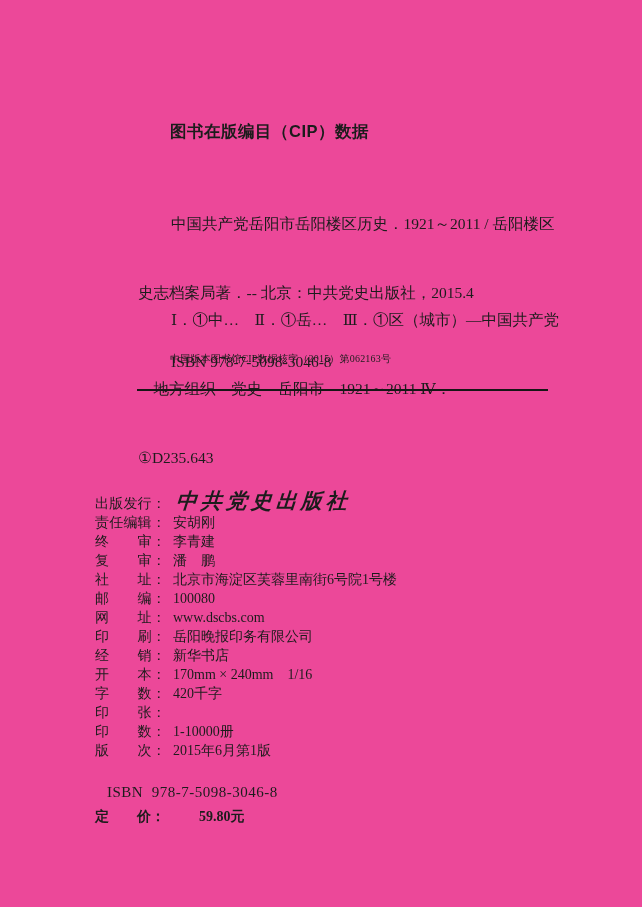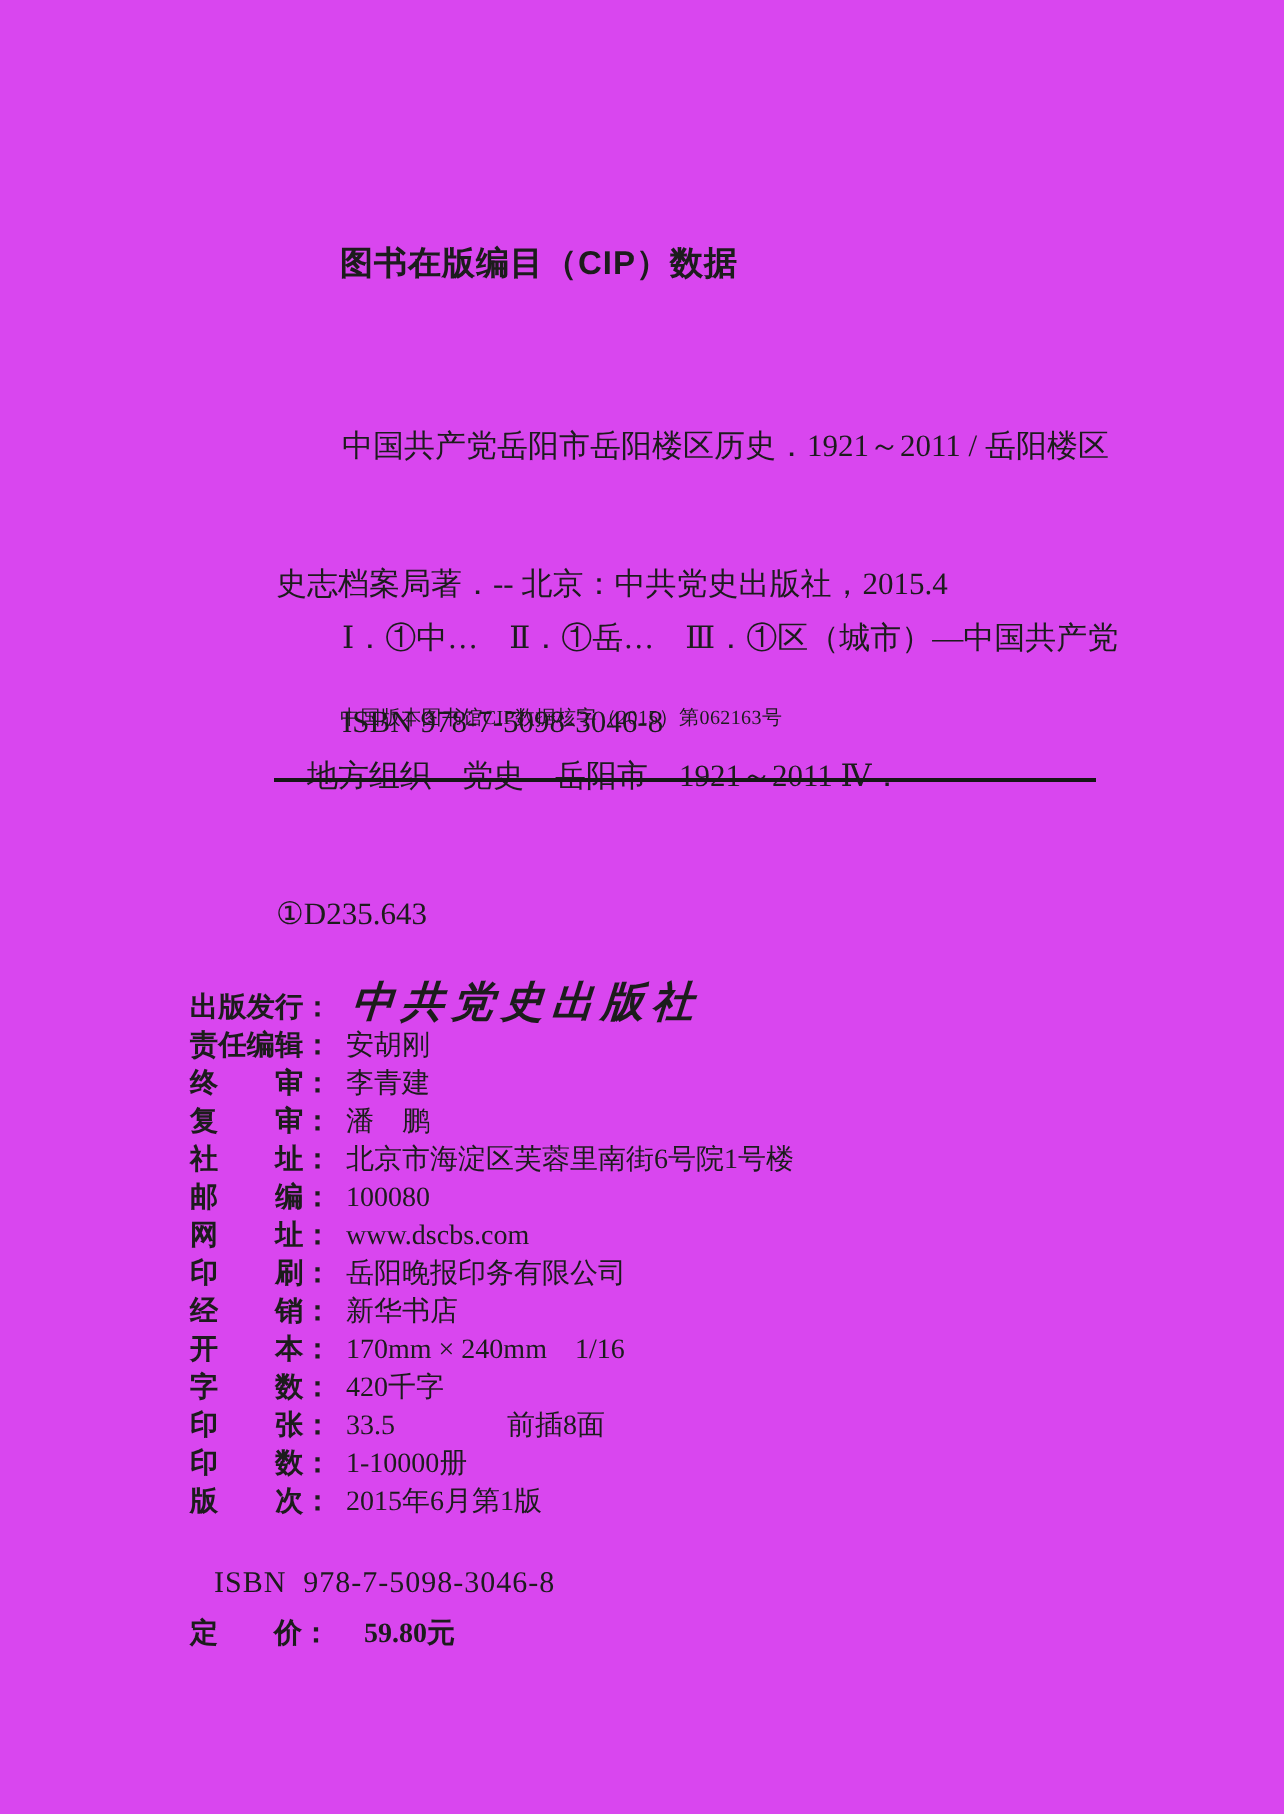--- a/index.html
+++ b/index.html
@@ -1,21 +1,21 @@
 <!DOCTYPE html>
 <html><head>
 <meta charset="utf-8">
 <style>
   html, body { margin: 0; padding: 0; background: #e8e8e8; }
   .page {
     position: relative;
     width: 642px;
     height: 907px;
     margin: 0 auto;
-    background: #d946ef;
+    background: #ec4899;
     color: #1c1c1c;
     font-family: "Liberation Serif", "DejaVu Serif", serif;
     overflow: hidden;
   }
   .hei {
     font-family: "Liberation Sans", "DejaVu Sans", sans-serif;
     font-weight: bold;
   }
   .cip-title {
     position: absolute;
@@ -59,21 +59,21 @@
   }
   .row {
     display: flex;
     align-items: baseline;
     height: 19px;
     white-space: pre;
   }
   .row.first { height: 27px; }
   .row .label {
     font-family: "Liberation Sans", "DejaVu Sans", sans-serif;
-    font-weight: bold;
+    font-weight: normal;
     letter-spacing: 0.2px;
   }
   .row .value {
     margin-left: 7px;
     white-space: pre;
   }
   .calligraphy {
     font-family: "DejaVu Serif", serif;
     font-style: italic;
     font-weight: bold;
@@ -92,20 +92,21 @@
     letter-spacing: 0.5px;
   }
   .price-row {
     position: absolute;
     left: 95px;
     top: 808px;
     font-size: 14px;
     display: flex;
     align-items: baseline;
     white-space: pre;
+    gap: 17px;
   }
   .price-row .label {
     font-family: "Liberation Sans", "DejaVu Sans", sans-serif;
     font-weight: bold;
   }
   .price-row .value { margin-left: 17px; font-weight: bold; }
 </style>
 </head>
 <body>
 
@@ -169,21 +170,20 @@
     <div class="row">
       <span class="label">开　　本：</span>
       <span class="value">170mm × 240mm　1/16</span>
     </div>
     <div class="row">
       <span class="label">字　　数：</span>
       <span class="value">420千字</span>
     </div>
     <div class="row">
       <span class="label">印　　张：</span>
-      <span class="value">33.5　　　　前插8面</span>
     </div>
     <div class="row">
       <span class="label">印　　数：</span>
       <span class="value">1-10000册</span>
     </div>
     <div class="row">
       <span class="label">版　　次：</span>
       <span class="value">2015年6月第1版</span>
     </div>
   </div>

